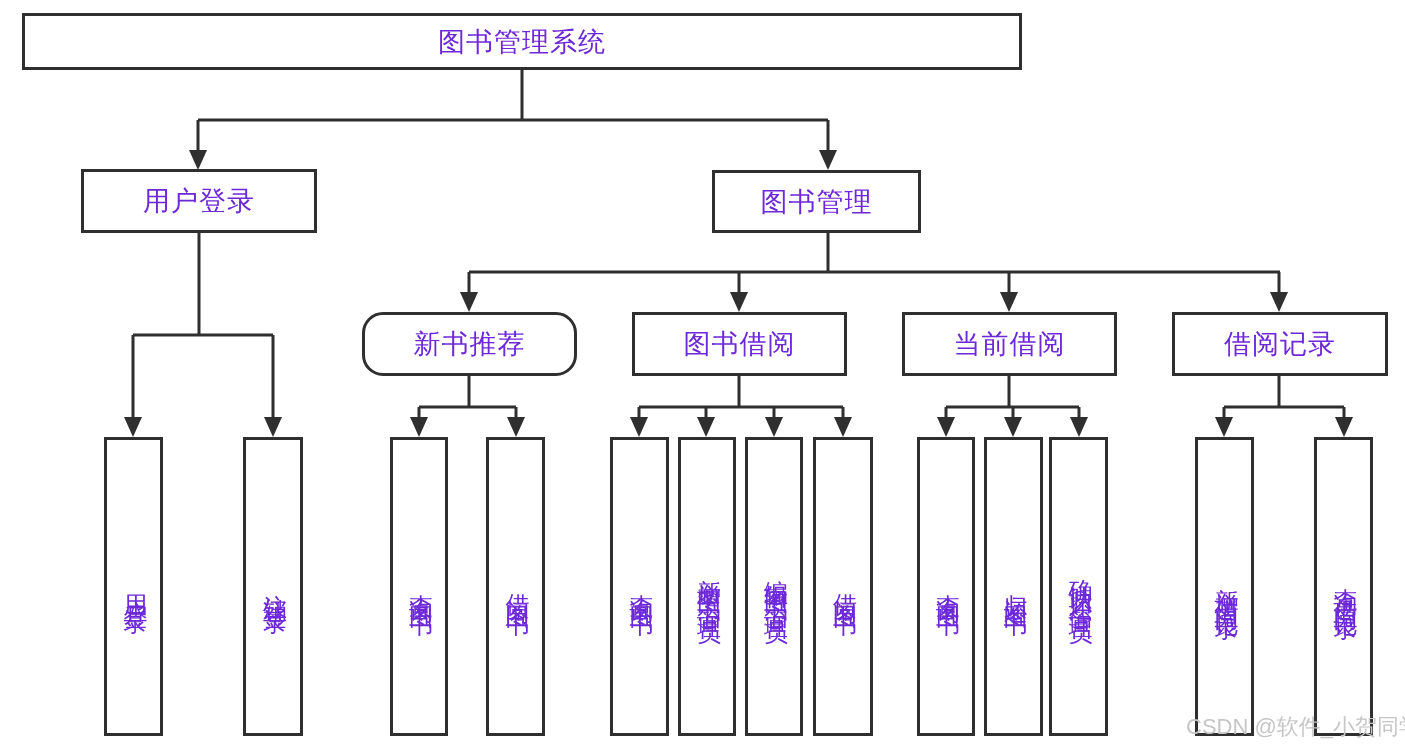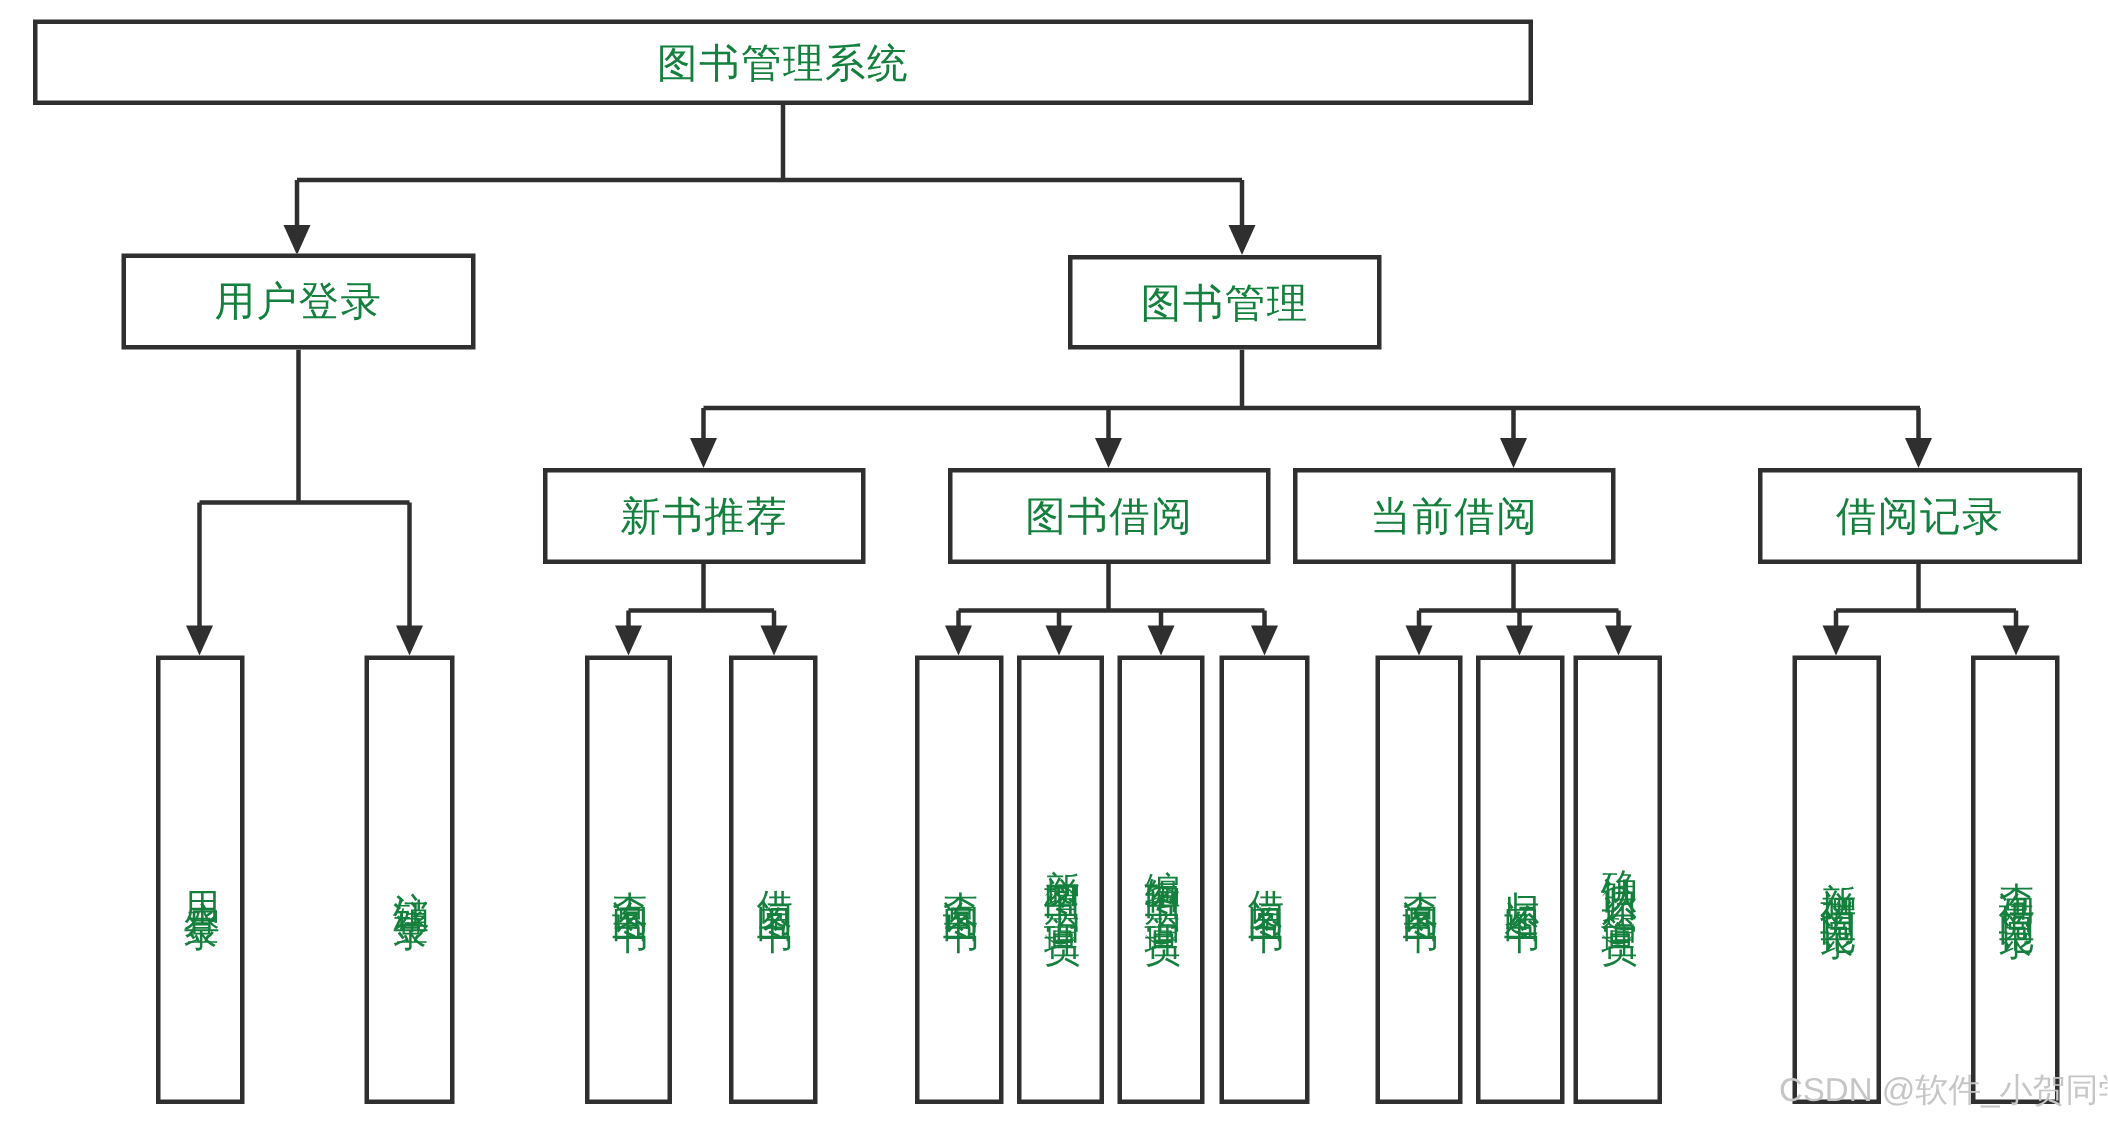--- a/index.html
+++ b/index.html
@@ -30,25 +30,26 @@
   }
   .connectors polygon {
     fill: #2f2f2f;
     stroke: none;
   }
   .node {
     position: absolute;
     box-sizing: border-box;
     background: #ffffff;
     border: 3px solid #2f2f2f;
-    color: #15803d;
+    color: #6d28d9;
     display: flex;
     align-items: center;
     justify-content: center;
     z-index: 2;
+    font-family: Liberation Mono, monospace;
   }
   .hnode {
     font-size: 27px;
     letter-spacing: 1px;
     white-space: nowrap;
   }
   .vnode {
     writing-mode: vertical-rl;
     text-orientation: mixed;
     font-size: 24px;
@@ -132,23 +133,23 @@
     <polygon points="1215,417 1233,417 1224,437"></polygon>
     <path d="M1344,407 V419"></path>
     <polygon points="1335,417 1353,417 1344,437"></polygon>
   </svg>
 
   <div class="node hnode" style="left:22px; top:13px; width:1000px; height:57px;">图书管理系统</div>
 
   <div class="node hnode" style="left:81px; top:169px; width:236px; height:64px;">用户登录</div>
   <div class="node hnode" style="left:712px; top:170px; width:209px; height:63px;">图书管理</div>
 
-  <div class="node hnode" style="left:362px; top:312px; width:215px; height:64px;">新书推荐</div>
+  <div class="node hnode" style="left:362px; top:312px; width:215px; height:64px;border-radius:21px;">新书推荐</div>
   <div class="node hnode" style="left:632px; top:312px; width:215px; height:64px;">图书借阅</div>
-  <div class="node hnode" style="left:862px; top:312px; width:215px; height:64px;">当前借阅</div>
+  <div class="node hnode" style="left:902px; top:312px; width:215px; height:64px;">当前借阅</div>
   <div class="node hnode" style="left:1172px; top:312px; width:216px; height:64px;">借阅记录</div>
 
   <div class="node vnode" style="left:104px; top:437px; width:59px; height:299px;">用户登录</div>
   <div class="node vnode" style="left:243px; top:437px; width:60px; height:299px;">注销登录</div>
 
   <div class="node vnode" style="left:390px; top:437px; width:58px; height:299px;">查询图书</div>
   <div class="node vnode" style="left:486px; top:437px; width:59px; height:299px;">借阅图书</div>
 
   <div class="node vnode" style="left:610px; top:437px; width:59px; height:299px;">查询图书</div>
   <div class="node vnode" style="left:678px; top:437px; width:58px; height:299px;">新增图书（管理员）</div>

